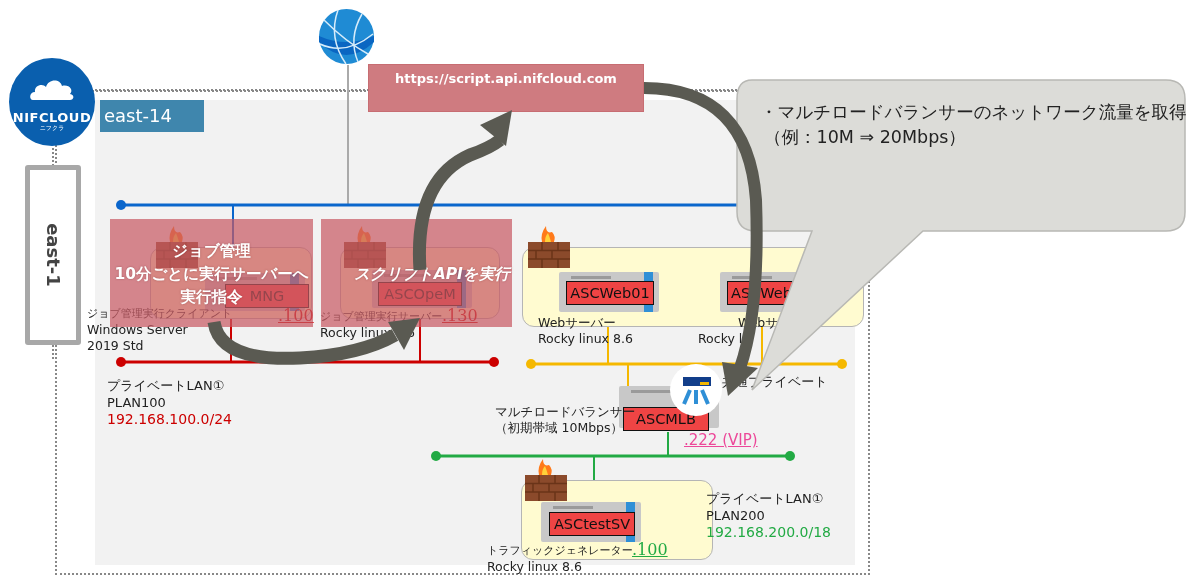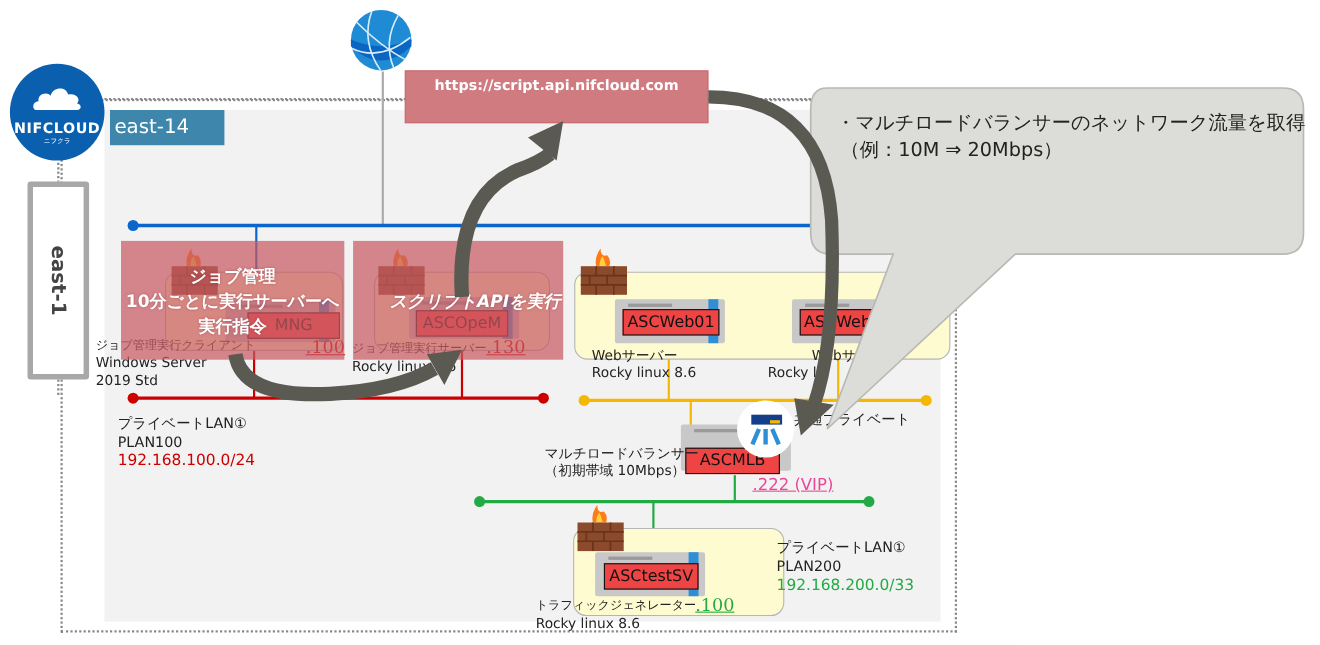--- a/index.html
+++ b/index.html
@@ -195,21 +195,21 @@
 <div class="ip" style="left:632px;top:540px;color:#22aa44;">.100</div>
 
 <div class="lan-lbl" style="left:107px;top:377px;">
   <div>プライベートLAN①</div>
   <div>PLAN100</div>
   <div class="cidr" style="color:#cc0000;">192.168.100.0/24</div>
 </div>
 <div class="lan-lbl" style="left:706px;top:490px;">
   <div>プライベートLAN①</div>
   <div>PLAN200</div>
-  <div class="cidr" style="color:#22aa44;">192.168.200.0/33</div>
+  <div class="cidr" style="color:#22aa44;">192.168.200.0/18</div>
 </div>
 <div class="lan-lbl" style="left:722px;top:373px;">共通プライベート</div>
 
 <div class="overlay" style="left:110px;top:219px;width:203px;height:108px;"></div>
 <div class="overlay" style="left:321px;top:219px;width:191px;height:108px;"></div>
 <div class="overlay-text" style="left:110px;top:240px;width:203px;">ジョブ管理</div>
 <div class="overlay-text" style="left:104px;top:263px;width:215px;">10分ごとに実行サーバーへ</div>
 <div class="overlay-text" style="left:110px;top:286px;width:203px;">実行指令</div>
 <div class="overlay-text" style="left:321px;top:263px;width:222px;font-style:italic;">スクリプトAPIを実行</div>
 

